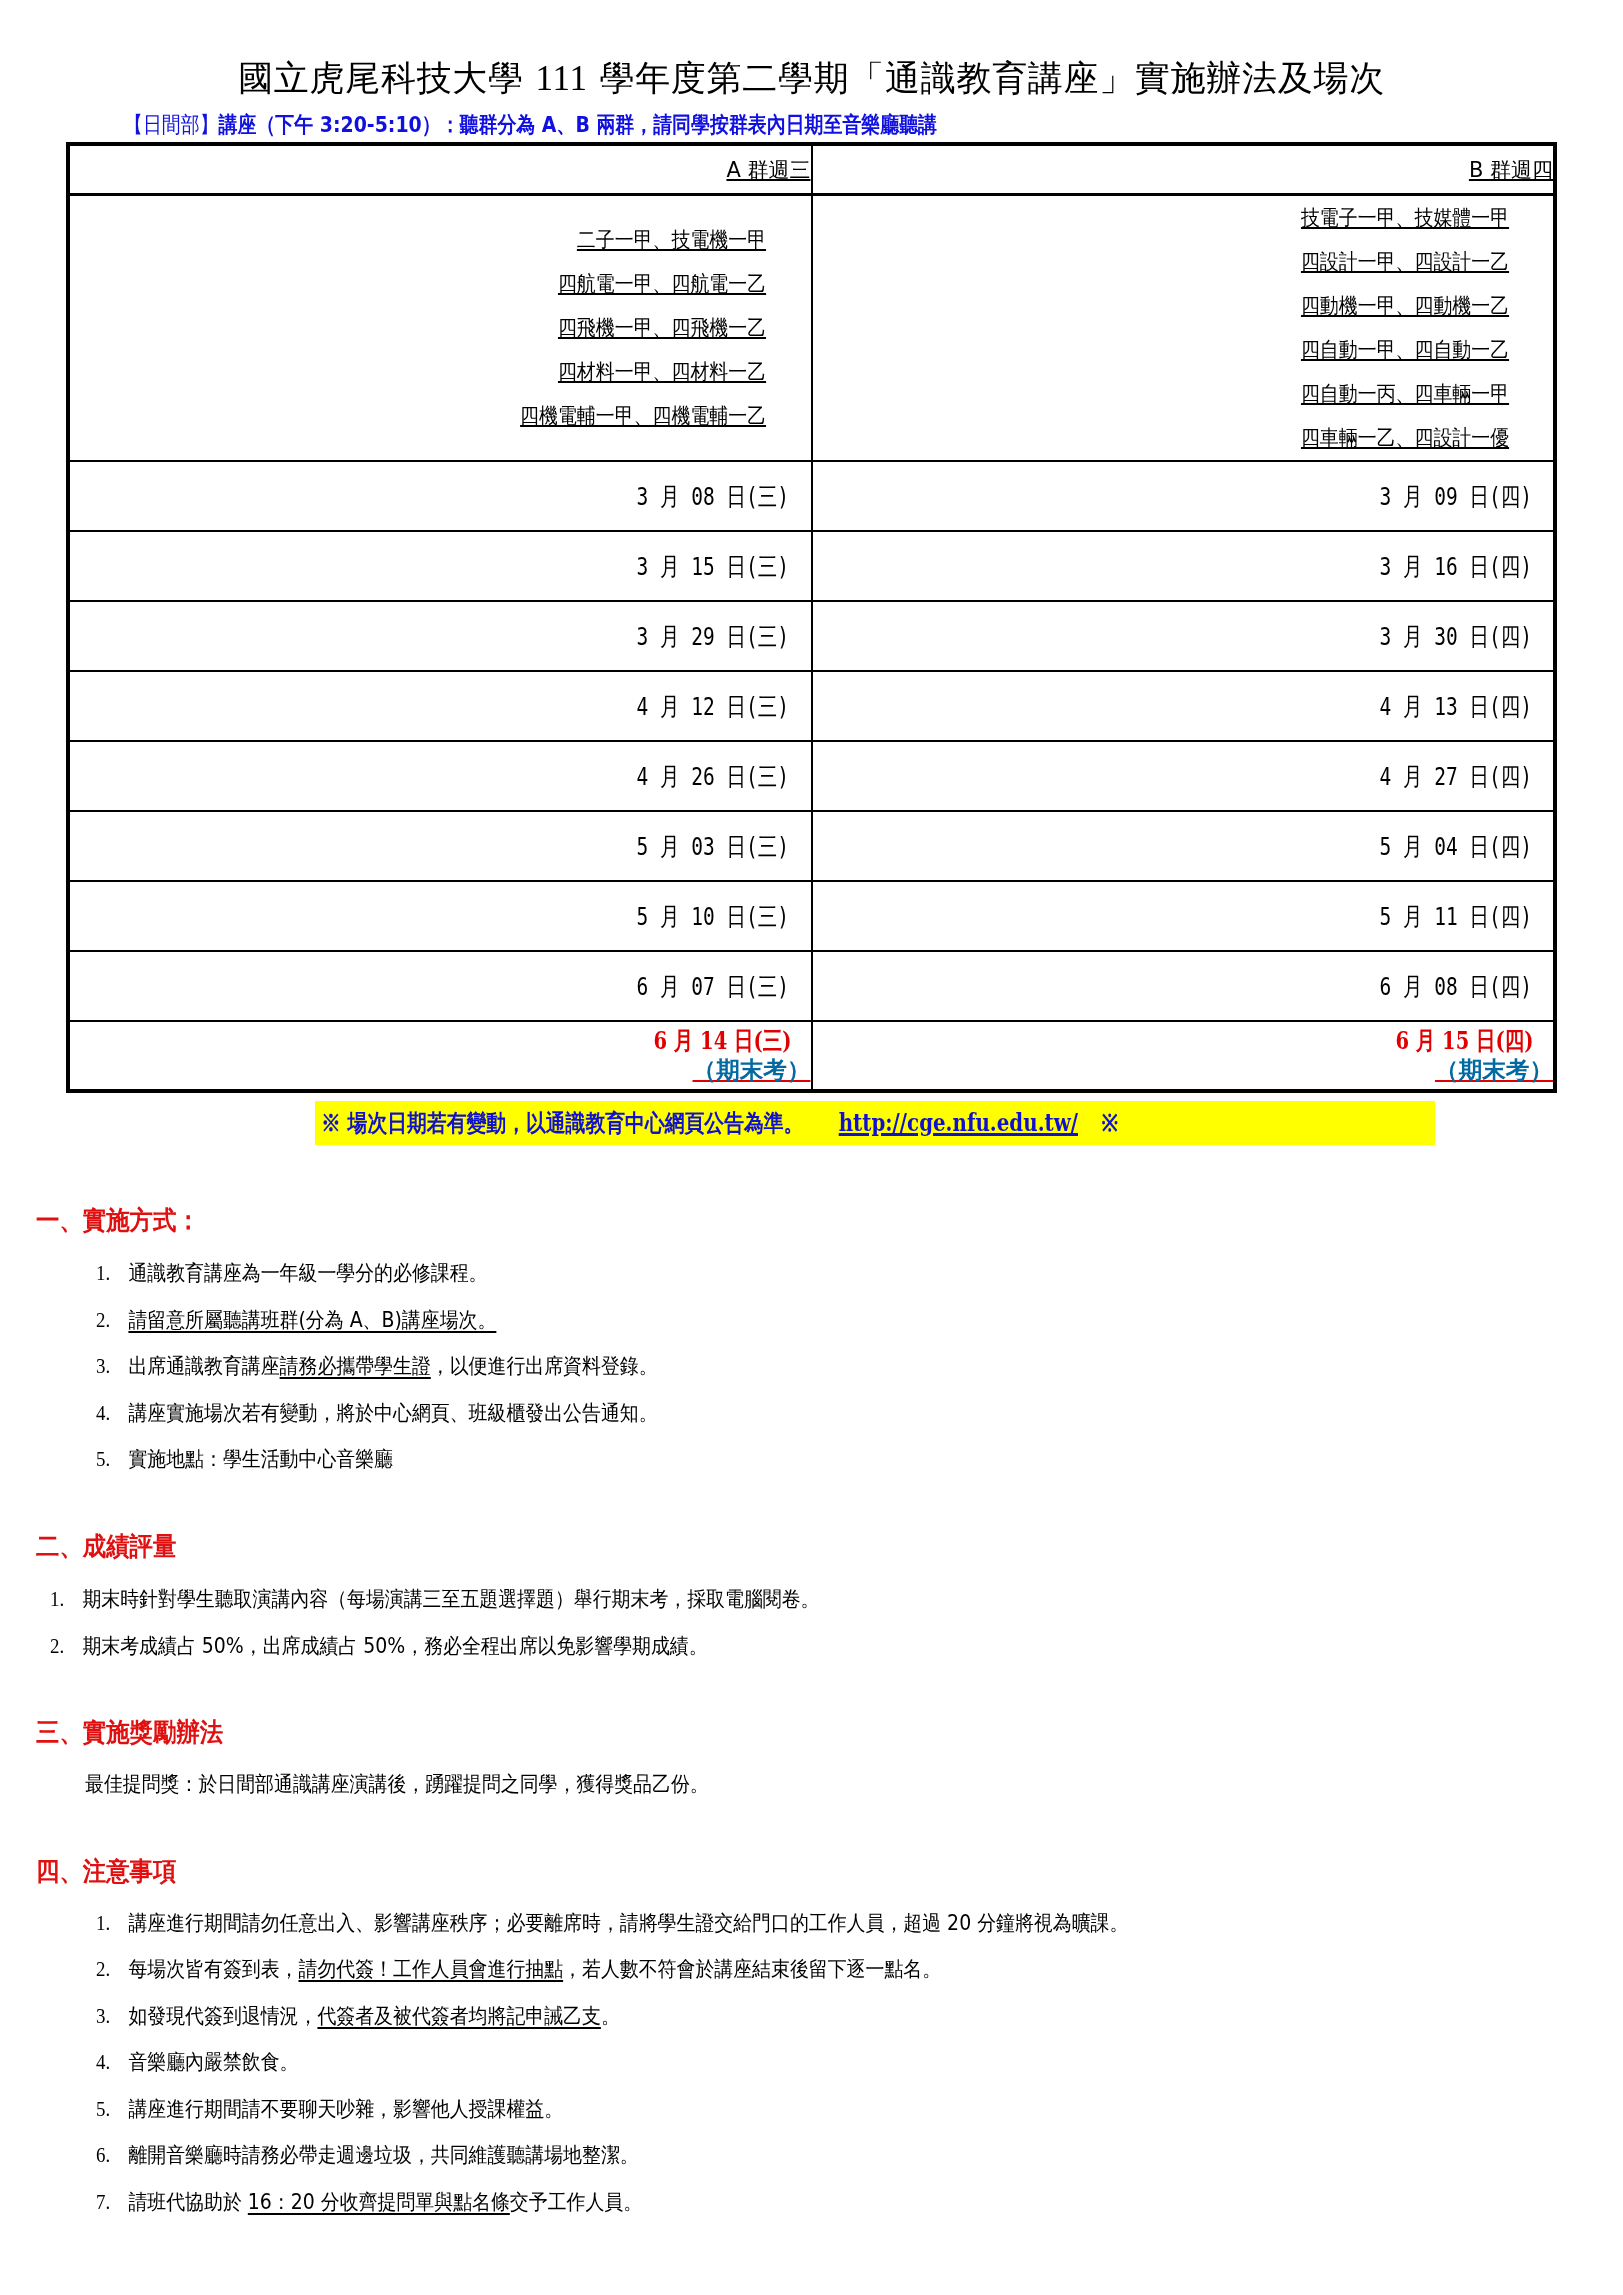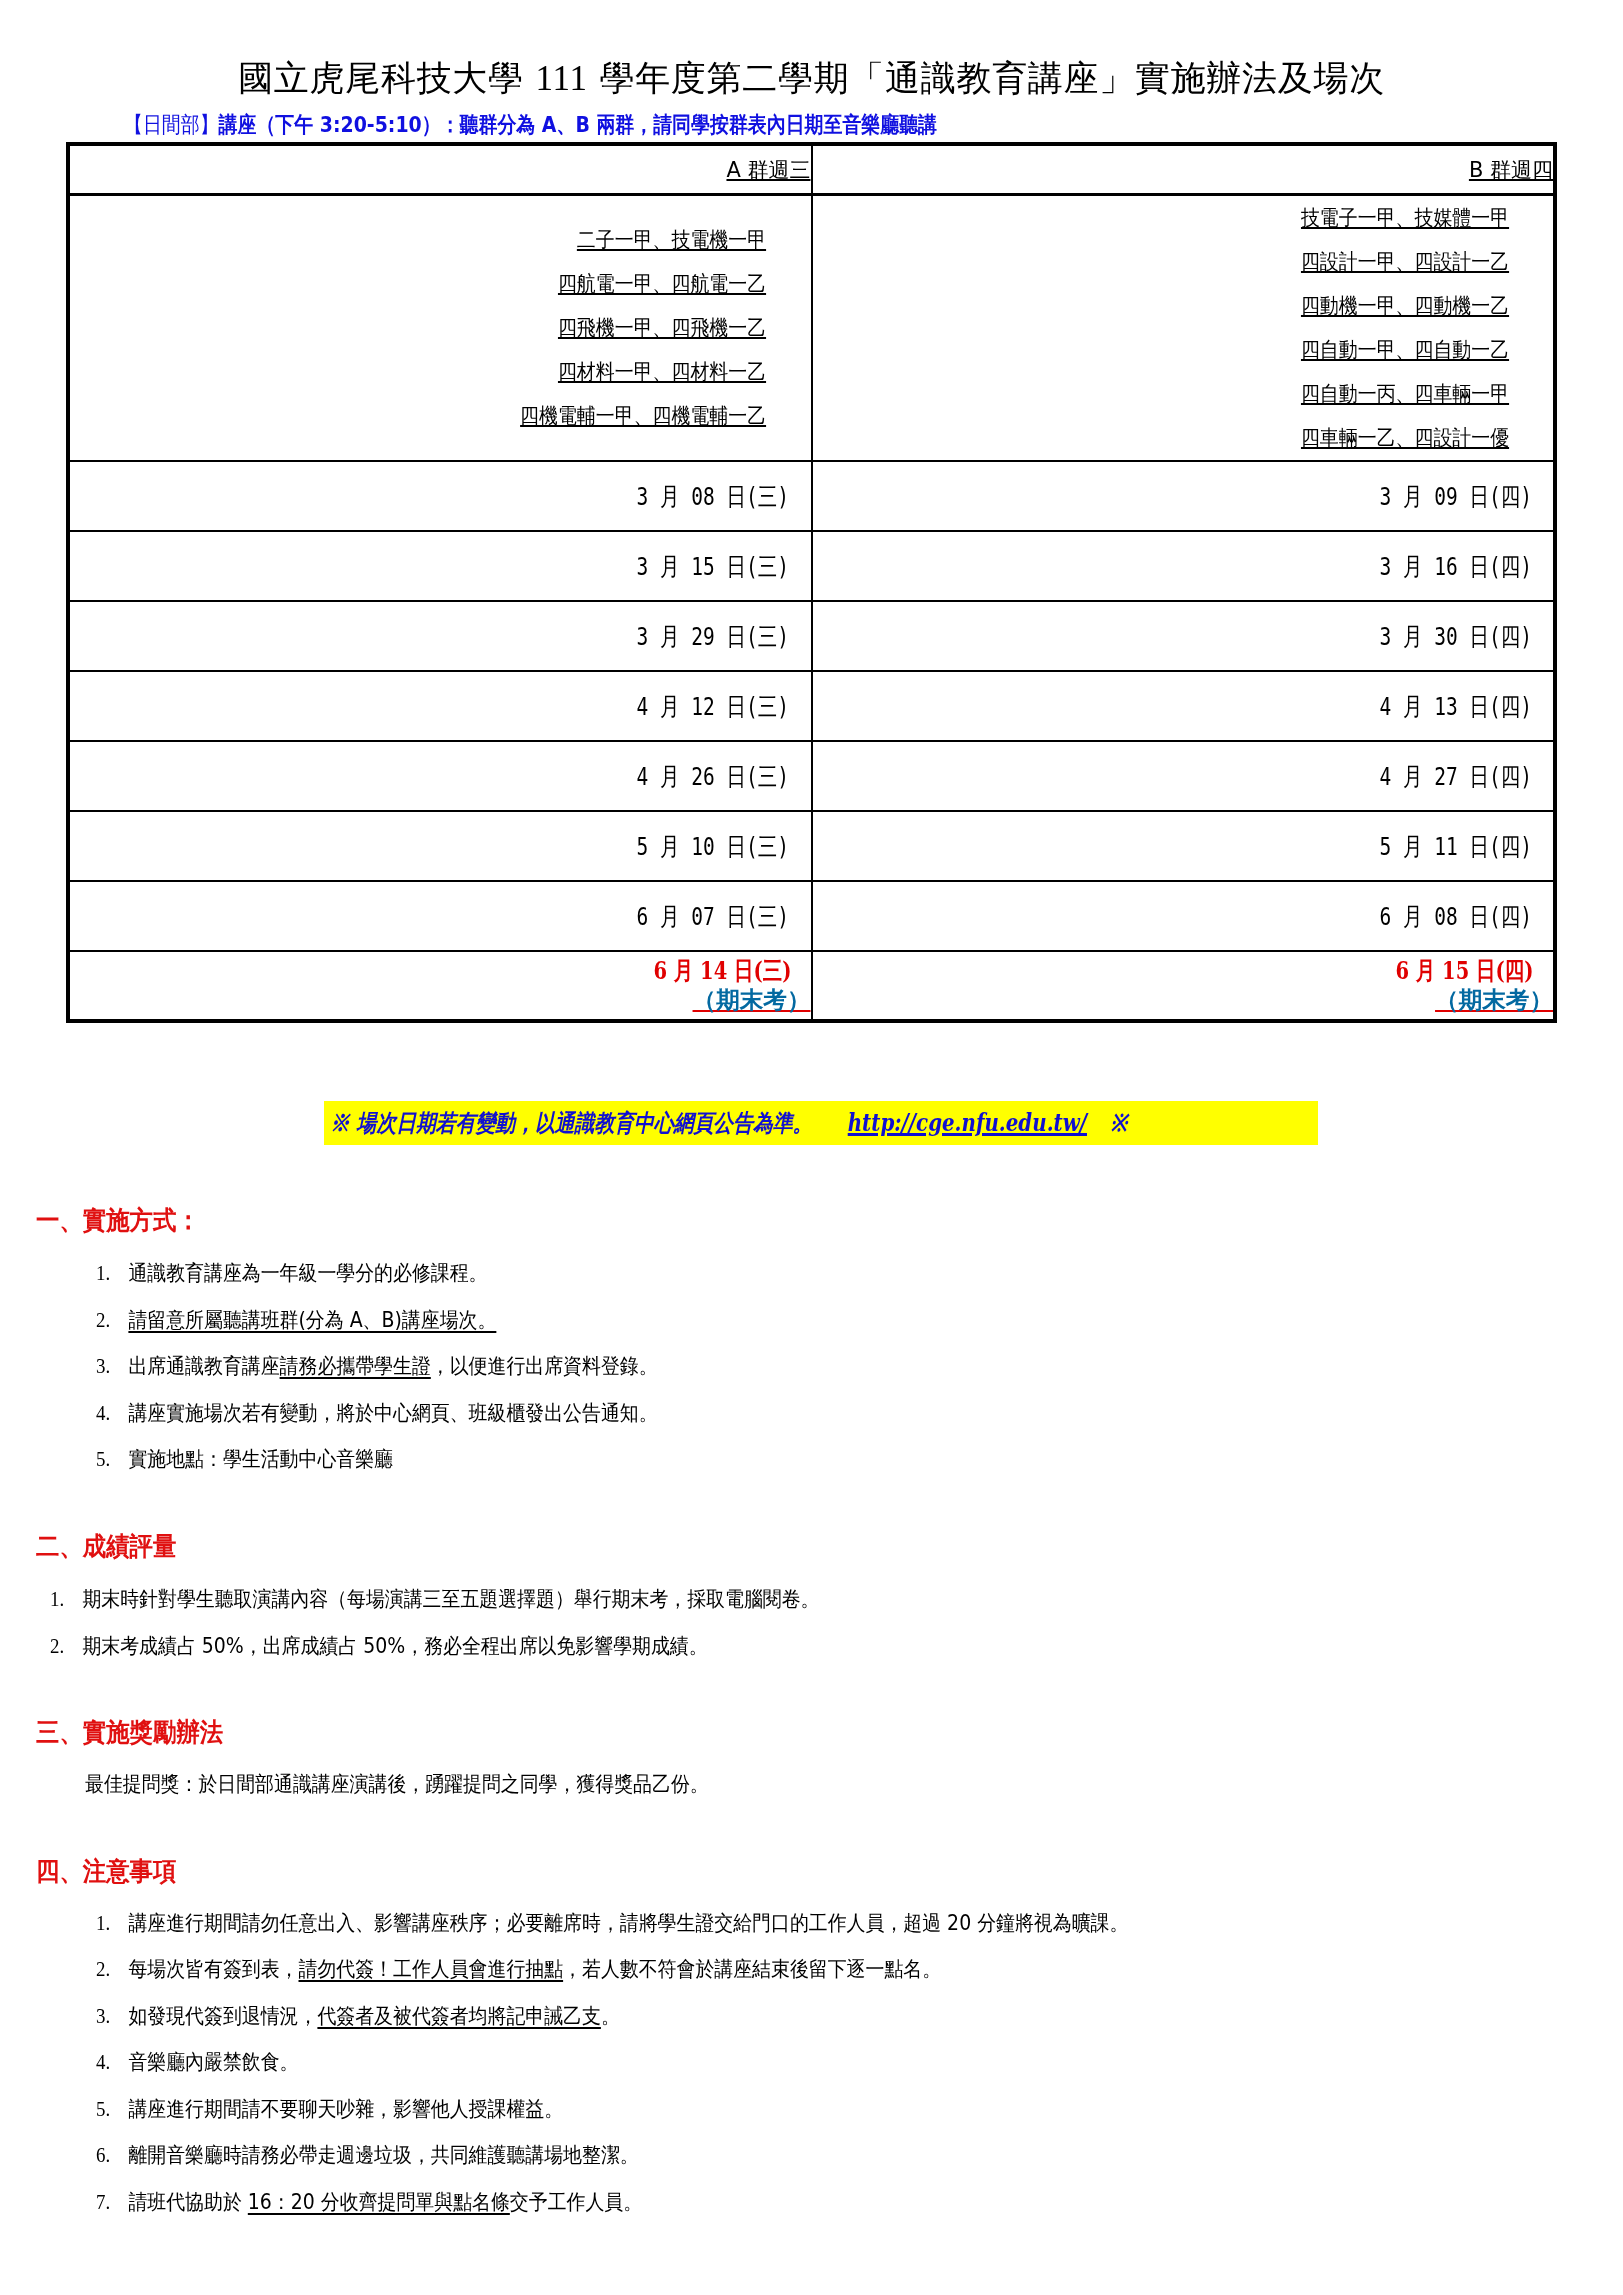--- a/index.html
+++ b/index.html
@@ -45,22 +45,22 @@
   .date td { height: 68px; }
   .date-text {
     font-family: "DejaVu Sans Mono", "Liberation Mono", monospace;
     font-size: 25px; display: inline-block; transform: scaleX(0.78);
   }
   .final td { height: 67px; color: #e00000; }
   .final .date-text { font-weight: bold; font-family: "DejaVu Serif", serif; line-height: 30.5px; }
   .final-label { display: block; font-weight: bold; font-size: 23.6px; line-height: 29px; font-family: "DejaVu Serif", serif; color: #0369a1; }
 
   .banner {
-    left: 324px; top: 1101px; width: 994px; height: 44px; background: #ffff00;
-    color: #1010d0; font-style: italic; font-weight: bold; font-size: 23.6px; line-height: 44px;
+    left: 315px; top: 1101px; width: 1120px; height: 44px; background: #ffff00;
+    color: #1010d0; font-weight: bold; font-size: 23.6px; line-height: 44px;
     font-family: "DejaVu Serif", serif; white-space: nowrap; overflow: hidden;
   }
   .banner .inner { display: inline-block; transform: scaleX(0.84); transform-origin: left center; padding-left: 7px; }
   .banner a { color: #1010d0; text-decoration: underline; text-decoration-thickness: 2.8px; margin: 0 28px 0 42px; }
 
   .sec-h {
     left: 36px; font-size: 26px; line-height: 30.5px; color: #e01010; font-weight: bold;
     font-family: "DejaVu Sans", sans-serif; transform: scaleX(0.9); transform-origin: left top;
   }
   .item {
@@ -123,20 +123,24 @@
     </tr>
     <tr class="date">
       <td><span class="date-text">4 月 12 日(三)</span></td>
       <td><span class="date-text">4 月 13 日(四)</span></td>
     </tr>
     <tr class="date">
       <td><span class="date-text">4 月 26 日(三)</span></td>
       <td><span class="date-text">4 月 27 日(四)</span></td>
     </tr>
     <tr class="date">
+      <td><span class="date-text">5 月 03 日(三)</span></td>
+      <td><span class="date-text">5 月 04 日(四)</span></td>
+    </tr>
+    <tr class="date">
       <td><span class="date-text">5 月 10 日(三)</span></td>
       <td><span class="date-text">5 月 11 日(四)</span></td>
     </tr>
     <tr class="date">
       <td><span class="date-text">6 月 07 日(三)</span></td>
       <td><span class="date-text">6 月 08 日(四)</span></td>
     </tr>
     <tr class="date final">
       <td>
         <span class="date-text">6 月 14 日(三)</span>

